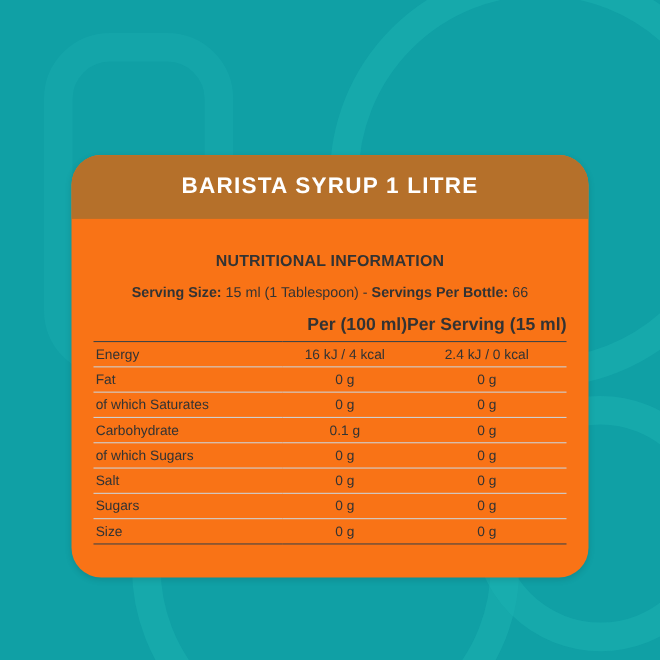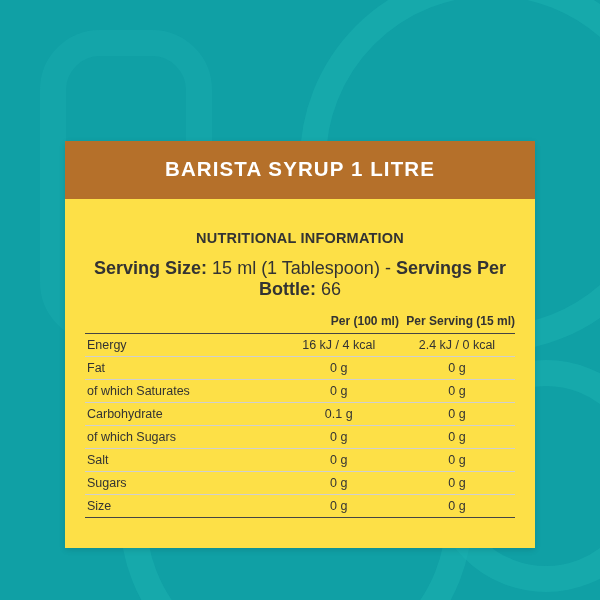--- a/index.html
+++ b/index.html
@@ -58,23 +58,24 @@
     border-color: #1cb0b1;
     opacity: 0.35;
   }
 
   
   #card {
     position: absolute;
     left: 65px;
     top: 141px;
     width: 470px;
-    background: #fde047;
+    background: #f97316;
     box-shadow: 0 2px 6px rgba(0,0,0,0.12);
     overflow: hidden;
+    border-radius: 27px;
   }
   #card-header {
     background: #b5702a;
     color: #ffffff;
     text-align: center;
     padding: 16px 10px 18px;
   }
   #card-header .title {
     font-size: 20.5px;
     font-weight: bold;
@@ -86,39 +87,39 @@
   .section-title {
     text-align: center;
     font-size: 14.5px;
     font-weight: bold;
     color: #333333;
     letter-spacing: 0.2px;
     margin: 3px 0 12px 0;
   }
   .serving-line {
     text-align: center;
-    font-size: 18px;
+    font-size: 13px;
     color: #333333;
     margin-bottom: 14px;
   }
   .serving-line .lbl {
     font-weight: bold;
   }
   .serving-line .val {
     font-weight: normal;
   }
   table.nutri {
     width: 100%;
     border-collapse: collapse;
     font-size: 12.5px;
     color: #333333;
   }
   table.nutri th {
     font-weight: bold;
-    font-size: 12px;
+    font-size: 16px;
     padding: 0 0 5px 0;
     border-bottom: 1.2px solid #444;
     text-align: right;
     white-space: nowrap;
   }
   table.nutri th.blank {
     border-bottom: 1.2px solid #444;
   }
   table.nutri td {
     padding: 4px 0 4px 0;

